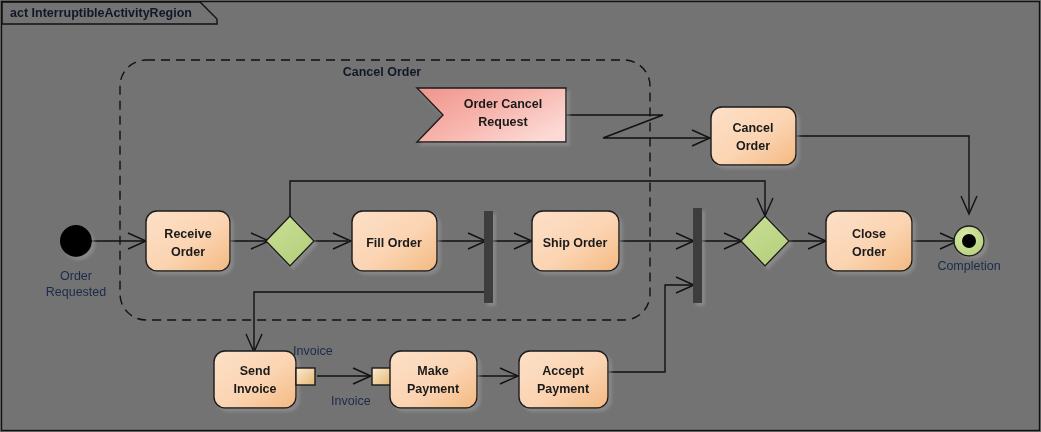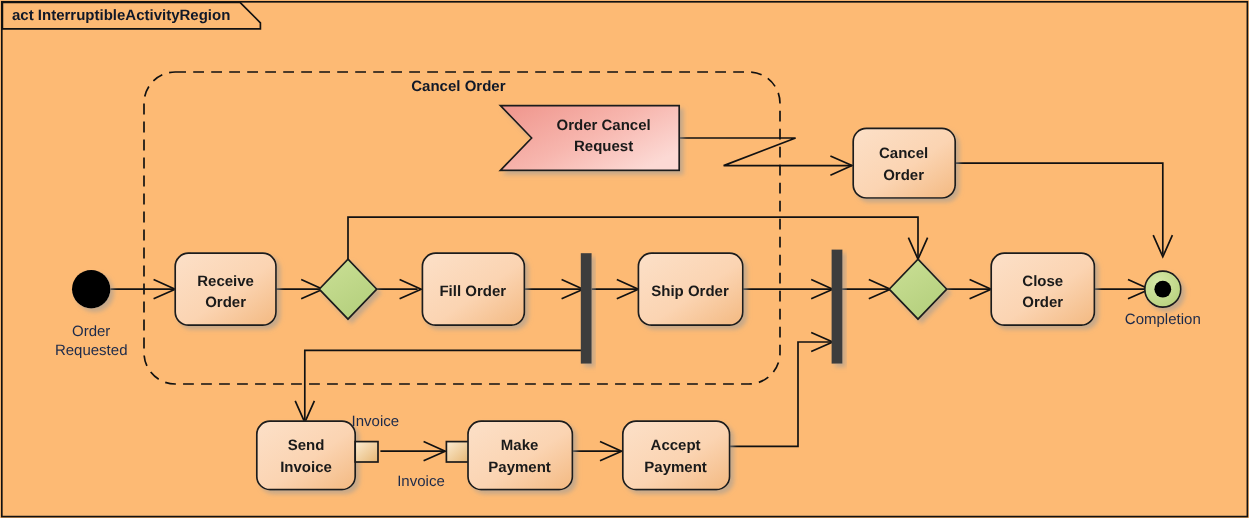--- a/index.html
+++ b/index.html
@@ -7,21 +7,21 @@
     background: #ffffff;
   }
   body {
     width: 1041px; height: 432px;
     font-family: "Liberation Sans", sans-serif;
     overflow: hidden;
   }
   #diagram-root {
     position: relative;
     width: 1041px; height: 432px;
-    background: #fdba74;
+    background: #737373;
   }
   svg.canvas {
     position: absolute;
     left: 0; top: 0;
     width: 1041px; height: 432px;
   }
   .frame-title-text {
     font-size: 12.5px;
     font-weight: bold;
     fill: #101828;

